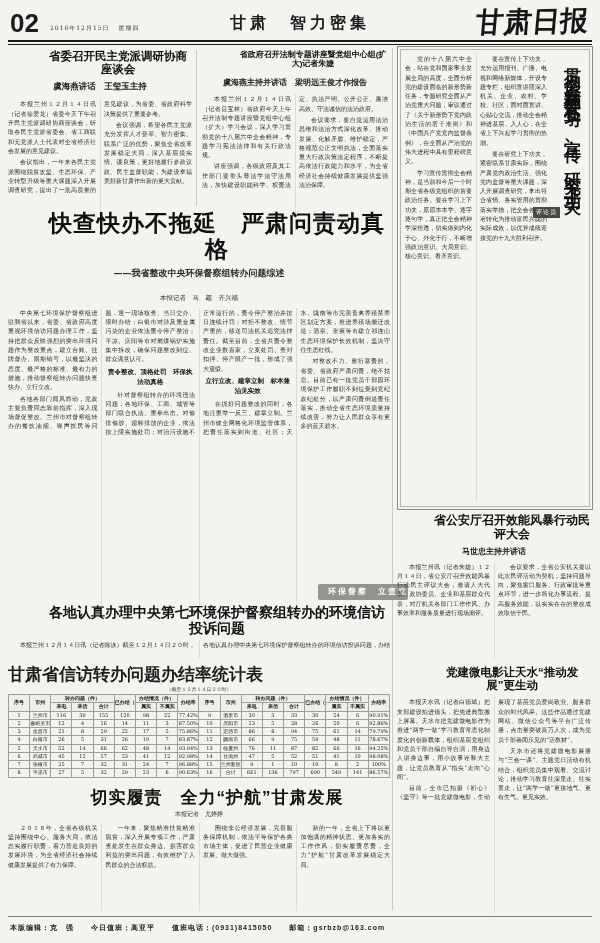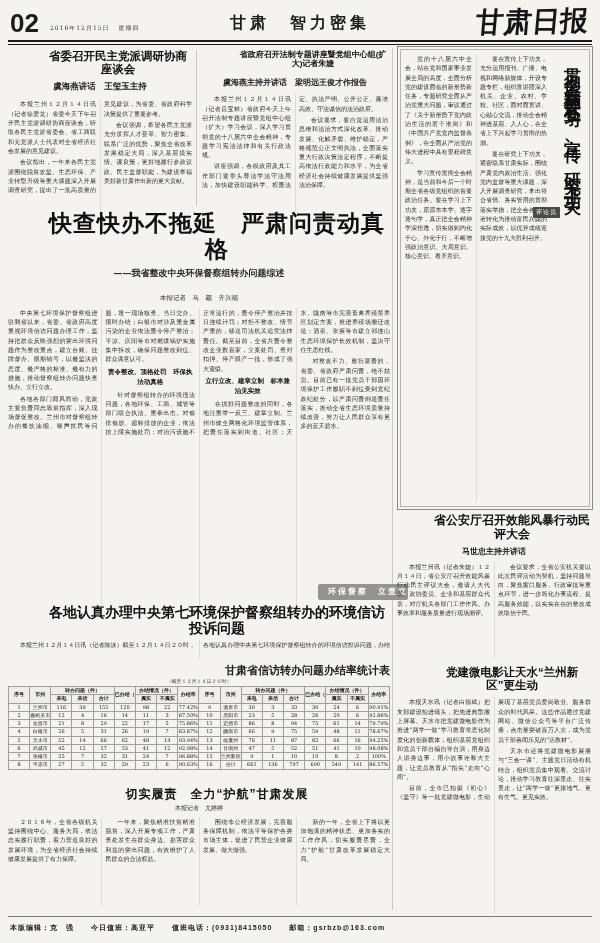--- a/index.html
+++ b/index.html
@@ -31,21 +31,21 @@
   
   .combox{border:1px solid #8b8a86;box-shadow:inset 0 0 0 2px #f4f3f0, inset 0 0 0 3px #b5b4b0;
           background:#f4f3f0;}
   .vtitle{writing-mode:vertical-rl;font-size:17px;font-weight:bold;letter-spacing:5px;
           font-family:"Liberation Sans",sans-serif;color:#101010;}
   .authortag{background:#4a4a48;color:#fff;font-size:6px;padding:1px 3px;letter-spacing:1px;}
   
   .badge{background:#939391;color:#fdfdfb;font-weight:bold;font-size:8px;letter-spacing:2px;
          text-align:center;line-height:16px;font-family:"Liberation Sans",sans-serif;border-radius:2px;}
   
-  .tbl-title{font-size:11px;font-weight:bold;text-align:right;font-family:"Liberation Sans",sans-serif;}
+  .tbl-title{font-size:17px;font-weight:bold;text-align:left;font-family:"Liberation Sans",sans-serif;}
   .tbl-note{font-size:5px;text-align:center;color:#444;}
   table.stats{border-collapse:collapse;width:100%;table-layout:fixed;}
   table.stats th,table.stats td{border:1px solid #a09f9b;font-size:5px;font-weight:normal;
          padding:0;text-align:center;line-height:1.45;color:#222;overflow:hidden;white-space:nowrap;}
   table.stats th{font-weight:bold;background:#efeeea;}
   
   .footer-rule{height:1px;background:#7e7d79;}
   .footer-text{font-size:7px;font-weight:bold;color:#222;letter-spacing:1px;
                font-family:"Liberation Sans",sans-serif;}
   .footer-text span{margin-right:14px;}
@@ -313,41 +313,41 @@
             <td>690</td>
             <td>549</td>
             <td>141</td>
             <td>86.57%</td>
           </tr>
         </tbody>
       </table>
   </div>
 
   <div class="abs" style="left:8px;top:788px;width:382px;">
-    <div class="hl" style="font-size:12px;letter-spacing:1px;">切实履责　全力“护航”甘肃发展</div>
+    <div class="hl" style="font-size:17px;letter-spacing:1px;">切实履责　全力“护航”甘肃发展</div>
     <div class="byline" style="font-size:6px;margin-top:2px;">本报记者　尤婷婷</div>
     <div class="body cols4" style="height:88px;margin-top:4px;">
         <p>２０１６年，全省各级机关坚持围绕中心、服务大局，依法忠实履行职责，着力营造良好的发展环境，为全省经济社会持续健康发展提供了有力保障。</p>
         <p>一年来，聚焦精准扶贫精准脱贫，深入开展专项工作，严肃查处发生在群众身边、损害群众利益的突出问题，有效维护了人民群众的合法权益。</p>
         <p>围绕非公经济发展，完善服务保障机制，依法平等保护各类市场主体，促进了民营企业健康发展、做大做强。</p>
         <p>新的一年，全省上下将以更加饱满的精神状态、更加务实的工作作风，切实履责尽责，全力“护航”甘肃改革发展稳定大局。</p>
       </div>
   </div>
 
   <div class="abs" style="left:397px;top:514px;width:194px;">
     <div class="hl" style="font-size:12px;">省公安厅召开效能风暴行动民评大会</div>
     <div class="subhead" style="font-size:8px;margin-top:4px;">马世忠主持并讲话</div>
     <div class="body cols2" style="height:96px;margin-top:5px;">
         <p>本报兰州讯（记者朱婕）１２月１４日，省公安厅召开效能风暴行动民主评议大会，邀请人大代表、政协委员、企业和基层群众代表，对厅机关各部门工作作风、办事效率和服务质量进行现场测评。</p>
         <p>会议要求，全省公安机关要以此次民评活动为契机，坚持问题导向，聚焦窗口服务、行政审批等重点环节，进一步简化办事流程、提高服务效能，以实实在在的整改成效取信于民。</p>
       </div>
   </div>
 
   <div class="abs" style="left:397px;top:666px;width:194px;">
-    <div class="hl" style="font-size:11.5px;">党建微电影让天水“兰州新区”更生动</div>
+    <div class="hl" style="font-size:11.5px;">党建微电影让天水“推动发展”更生动</div>
     <div class="body cols2" style="height:216px;margin-top:5px;">
         <p>本报天水讯（记者白德斌）把支部建设拍进镜头，把先进典型搬上屏幕。天水市把党建微电影作为推进“两学一做”学习教育常态化制度化的创新载体，组织基层党组织和党员干部自编自导自演，用身边人讲身边事，用小故事诠释大主题，让党员教育从“指尖”走向“心间”。</p>
         <p>目前，全市已拍摄《初心》《坚守》等一批党建微电影，生动展现了基层党员爱岗敬业、服务群众的时代风采。这些作品通过党建网站、微信公众号等平台广泛传播，点击量突破百万人次，成为党员干部喜闻乐见的“活教材”。</p>
         <p>天水市还将党建微电影展播与“三会一课”、主题党日活动有机结合，组织党员集中观看、交流讨论，推动学习教育往深里走、往实里走，让“两学一做”更接地气、更有生气、更见实效。</p>
       </div>
   </div>
 
   <div class="abs footer-rule" style="left:8px;top:916px;width:584px;"></div>
   <div class="abs footer-text" style="left:10px;top:923px;width:580px;">
     <span>本版编辑：克　强</span>

